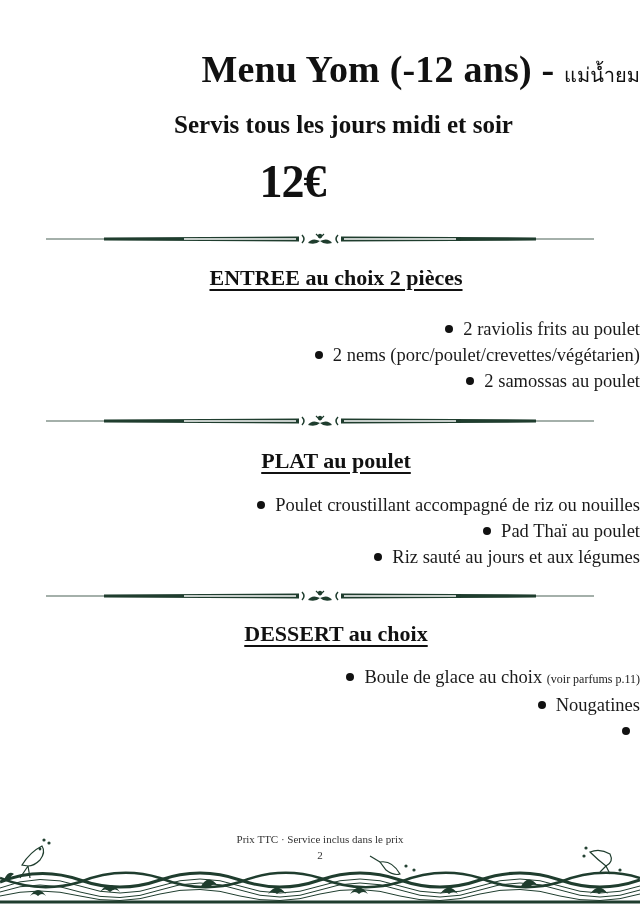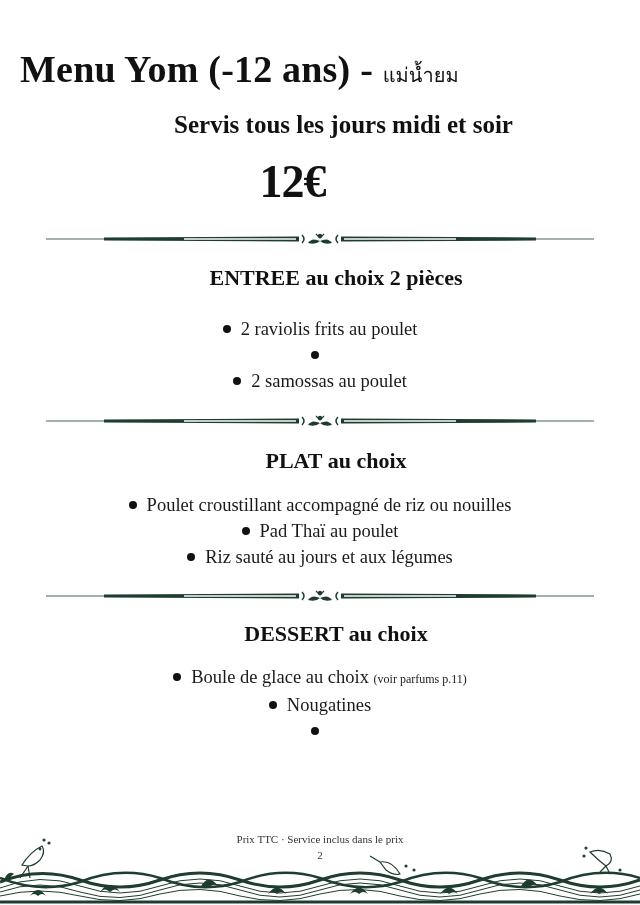--- a/index.html
+++ b/index.html
@@ -1,44 +1,44 @@
 <!DOCTYPE html>
 <html><head>
 <meta charset="utf-8">
 <style>
   * { box-sizing: border-box; margin: 0; padding: 0; }
   html, body { width: 640px; height: 905px; background: #ffffff; overflow: hidden; }
   body { position: relative; font-family: "Liberation Serif", "DejaVu Serif", serif; color: #111111; }
 
   .title {
-    position: absolute; left: 0; top: 44px; width: 640px; text-align: left;
-    font-size: 38px; font-weight: bold; line-height: 50px; letter-spacing: 0.2px; padding-left: 20px;
+    position: absolute; left: 0; top: 44px; width: 640px; text-align: right;
+    font-size: 38px; font-weight: bold; line-height: 50px; letter-spacing: 0.2px;
   }
   .title .thai { font-size: 20px; font-weight: normal; letter-spacing: 0; }
 
   .subtitle {
     position: absolute; left: 0; top: 108px; width: 640px; text-align: center;
     font-size: 25px; font-weight: bold; line-height: 34px; padding-left: 47px;
   }
   .price {
     position: absolute; left: 0; top: 152px; width: 585px; text-align: center;
     font-size: 46px; font-weight: bold; line-height: 60px; letter-spacing: -1px;
   }
 
   .divider { position: absolute; left: 44px; width: 552px; height: 16px; }
 
   .section-title {
     position: absolute; left: 0; width: 640px; text-align: center;
     font-size: 22px; font-weight: bold; line-height: 30px;
   }
-  .section-title span { text-decoration-thickness: 2px; text-underline-offset: 4px; margin-left: 32px; }
+  .section-title span { text-decoration: underline; text-decoration-thickness: 2px; text-underline-offset: 4px; margin-left: 32px; }
 
   .items { position: absolute; left: 0; width: 640px; list-style: none; }
   .items li {
-    text-align: center; font-size: 18.5px; line-height: 26px; color: #1a1a1a;
+    text-align: right; font-size: 18.5px; line-height: 26px; color: #1a1a1a;
   }
   .items li .bullet { display: inline-block; width: 8px; height: 8px; background: #111; border-radius: 50%; vertical-align: middle; margin-right: 10px; position: relative; top: -2px; }
   .items li .note { font-size: 12px; margin-top: 22px; }
 
   .footer-note {
     position: absolute; left: 0; top: 832px; width: 640px; text-align: center;
     font-size: 11px; line-height: 14px; color: #333;
   }
   .page-num {
     position: absolute; left: 0; top: 848px; width: 640px; text-align: center;
@@ -68,42 +68,42 @@
     <path d="M264 12 Q268 6 276 10 Q272 14 264 12 Z" stroke="none"></path>
     <path d="M288 12 Q284 6 276 10 Q280 14 288 12 Z" stroke="none"></path>
     <circle cx="276" cy="5" r="2.2" stroke="none"></circle>
     <path d="M272 3 L276 7 L280 3" fill="none" stroke-width="1.2"></path>
   </g>
 </svg>
 
 <div class="section-title" style="top:263px"><span>ENTREE au choix 2 pièces</span></div>
 <ul class="items" style="top:316px">
   <li><span class="bullet"></span><span>2 raviolis frits au poulet</span></li>
-  <li><span class="bullet"></span></li>
+  <li><span class="bullet"></span><span>2 nems (porc/poulet/crevettes/végétarien)</span></li>
   <li><span class="bullet"></span><span>2 samossas au poulet</span></li>
 </ul>
 
 <svg class="divider" style="top:413px" viewBox="0 0 552 16">
   <g fill="#1f3d2e" stroke="#1f3d2e">
     <line x1="2" y1="8" x2="250" y2="8" stroke-width="1.2" stroke="#4a6256"></line>
     <path d="M60 6.5 L255 5.5 L255 10.5 L60 9.5 Z" stroke="none"></path>
     <path d="M140 7.3 L252 7.3 L252 8.7 L140 8.7 Z" fill="#fff" stroke="none"></path>
     <line x1="302" y1="8" x2="550" y2="8" stroke-width="1.2" stroke="#4a6256"></line>
     <path d="M297 5.5 L492 6.5 L492 9.5 L297 10.5 Z" stroke="none"></path>
     <path d="M300 7.3 L412 7.3 L412 8.7 L300 8.7 Z" fill="#fff" stroke="none"></path>
     <path d="M258 4 Q262 8 258 12" fill="none" stroke-width="1.5"></path>
     <path d="M294 4 Q290 8 294 12" fill="none" stroke-width="1.5"></path>
     <path d="M264 12 Q268 6 276 10 Q272 14 264 12 Z" stroke="none"></path>
     <path d="M288 12 Q284 6 276 10 Q280 14 288 12 Z" stroke="none"></path>
     <circle cx="276" cy="5" r="2.2" stroke="none"></circle>
     <path d="M272 3 L276 7 L280 3" fill="none" stroke-width="1.2"></path>
   </g>
 </svg>
 
-<div class="section-title" style="top:446px"><span>PLAT au choix</span></div>
+<div class="section-title" style="top:446px"><span>PLAT au poulet</span></div>
 <ul class="items" style="top:492px">
   <li><span class="bullet"></span><span>Poulet croustillant accompagné de riz ou nouilles</span></li>
   <li><span class="bullet"></span><span>Pad Thaï au poulet</span></li>
   <li><span class="bullet"></span><span>Riz sauté au jours et aux légumes</span></li>
 </ul>
 
 <svg class="divider" style="top:588px" viewBox="0 0 552 16">
   <g fill="#1f3d2e" stroke="#1f3d2e">
     <line x1="2" y1="8" x2="250" y2="8" stroke-width="1.2" stroke="#4a6256"></line>
     <path d="M60 6.5 L255 5.5 L255 10.5 L60 9.5 Z" stroke="none"></path>

